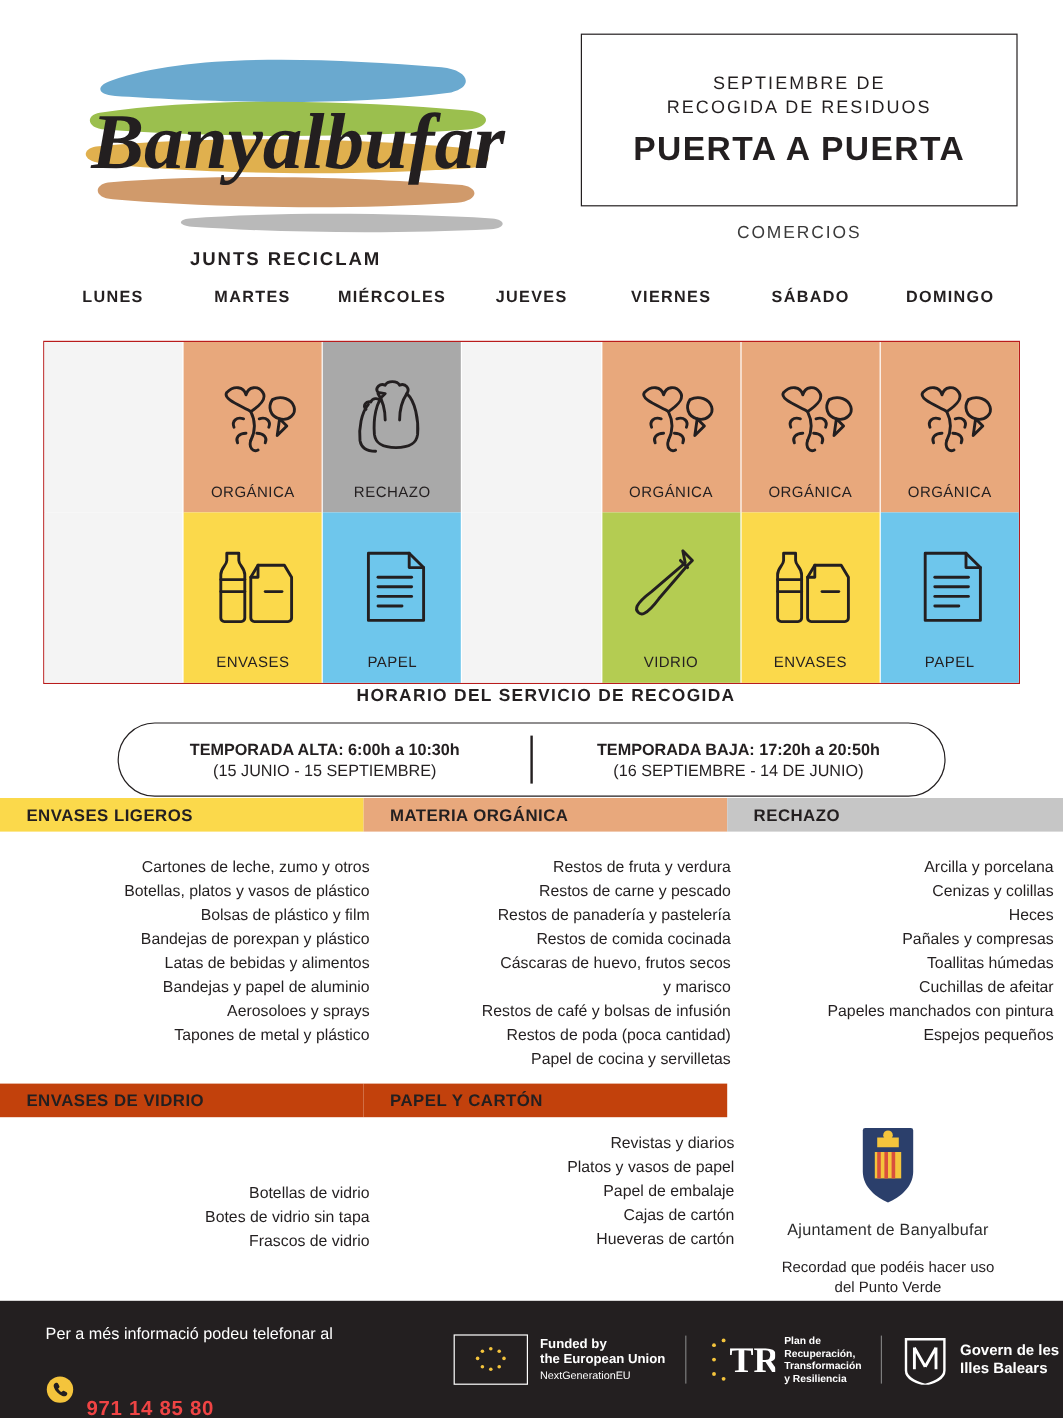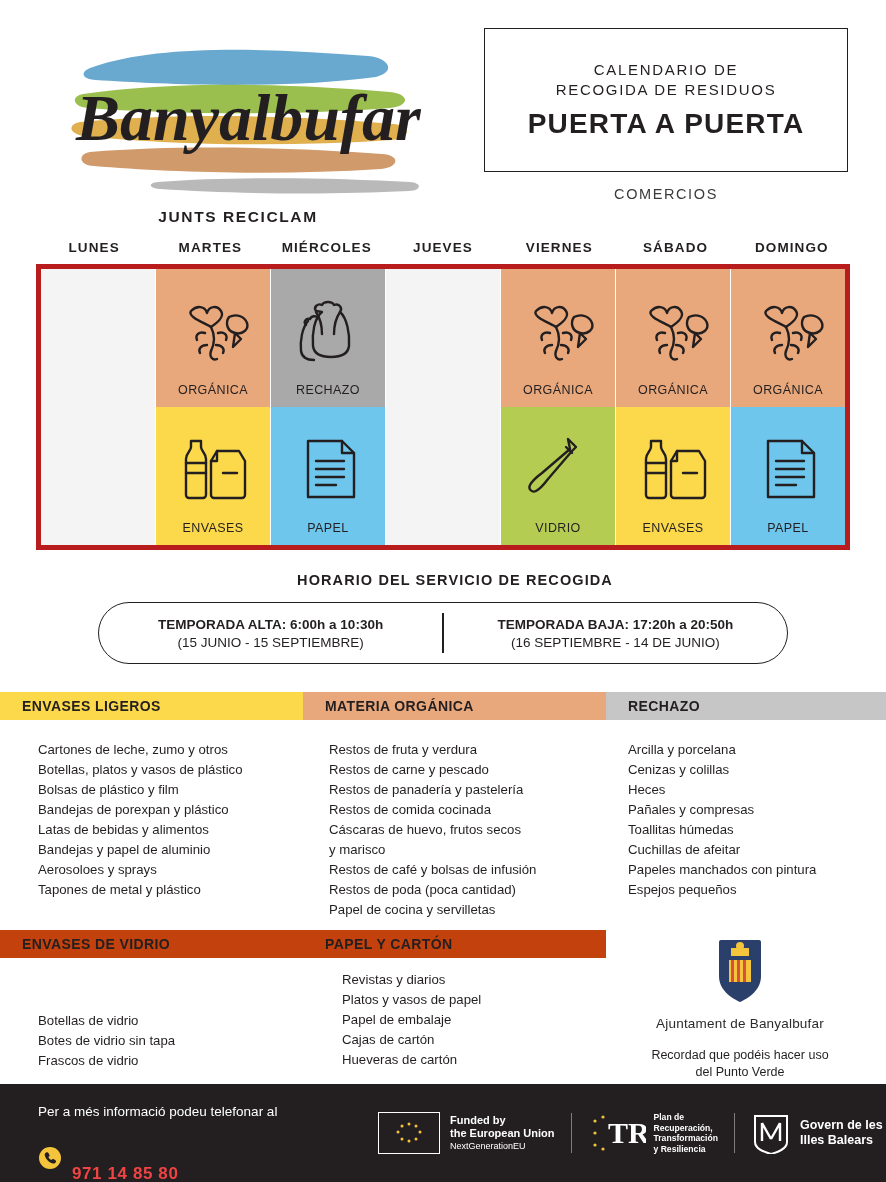--- a/index.html
+++ b/index.html
@@ -36,22 +36,22 @@
     position:absolute;left:484px;top:186px;width:364px;text-align:center;
     font-size:14.5px;letter-spacing:1.6px;color:#3a3a3a;
   }
 
   
   .daynames{position:absolute;left:36px;top:240px;width:814px;height:24px;display:flex;}
   .dayname{
     flex:1;text-align:center;font-size:13.5px;font-weight:bold;letter-spacing:1.1px;color:#231f20;
   }
   .calendar{
-    position:absolute;left:36px;top:264px;width:814px;height:286px;
-    display:flex;border:5px solid #b91c1c;box-sizing:border-box;background:#fff;
+    position:absolute;left:36px;top:284px;width:814px;height:286px;
+    display:flex;border:1px solid #b91c1c;box-sizing:border-box;background:#fff;
   }
   .daycol{flex:1;display:flex;flex-direction:column;border-right:1px solid #ffffff;}
   .daycol:last-child{border-right:none;}
   .cell{
     flex:1;position:relative;display:flex;flex-direction:column;
     align-items:center;justify-content:flex-start;box-sizing:border-box;
   }
   .cell .icon{margin-top:16px;height:92px;display:flex;align-items:center;justify-content:center;}
   .cell .lbl{
     position:absolute;bottom:10px;left:0;right:0;text-align:center;
@@ -73,21 +73,21 @@
     position:absolute;left:98px;top:602px;width:690px;height:62px;
     border:1.5px solid #231f20;border-radius:31px;box-sizing:border-box;
     display:flex;align-items:center;
   }
   .sched-half{flex:1;text-align:center;}
   .sched-half .s1{font-size:13.5px;font-weight:bold;color:#231f20;}
   .sched-half .s2{font-size:13.5px;color:#231f20;margin-top:3px;}
   .sched-div{width:1.5px;height:40px;background:#231f20;}
 
   
-  .lists{position:absolute;left:0;top:692px;width:772px;height:378px;}
+  .lists{position:absolute;left:0;top:665px;width:772px;height:378px;text-align:right;}
   .band{position:absolute;height:28px;display:flex;align-items:center;}
   .band .bt{font-size:14px;font-weight:bold;letter-spacing:0.4px;color:#231f20;padding-left:22px;}
   .band.yellow{background:#fbd94b;}
   .band.orange{background:#e8a87c;}
   .band.grey{background:#c6c6c6;}
   .band.green{background:#c2410c;}
   .band.blue{background:#c2410c;}
 
   .col-items{position:absolute;font-size:13.2px;line-height:20px;color:#231f20;}
   .col-items div{white-space:nowrap;}
@@ -128,21 +128,21 @@
         <path d="M45,72 C140,58 260,62 352,70 C372,72 372,84 352,86 C250,94 130,92 50,86 C34,85 33,74 45,72 Z" fill="#9bbf4e"></path>
         <path d="M42,100 C150,90 270,94 356,102 C374,104 373,116 354,118 C240,126 120,122 46,114 C30,112 30,102 42,100 Z" fill="#e0b04e"></path>
         <path d="M52,130 C150,122 262,126 344,132 C362,133 362,145 343,147 C236,154 128,150 56,144 C40,143 40,132 52,130 Z" fill="#d09a6b"></path>
         <path d="M120,160 C200,154 300,156 372,160 C384,161 384,168 371,169 C292,173 196,172 122,167 C110,166 110,161 120,160 Z" fill="#b9b9b9"></path>
         <text x="38" y="118" font-family="Liberation Serif, serif" font-style="italic" font-weight="bold" font-size="66" fill="#231f20">Banyalbufar</text>
       </svg>
       <div class="logo-sub">JUNTS RECICLAM</div>
     </div>
 
     <div class="title-box">
-      <div class="title-line1">CALENDARIO DE</div>
+      <div class="title-line1">SEPTIEMBRE DE</div>
       <div class="title-line2">RECOGIDA DE RESIDUOS</div>
       <div class="title-main">PUERTA A PUERTA</div>
     </div>
     <div class="title-caption">COMERCIOS</div>
   </div>
 
   <div class="daynames">
     <div class="dayname">LUNES</div>
     <div class="dayname">MARTES</div>
     <div class="dayname">MIÉRCOLES</div>

